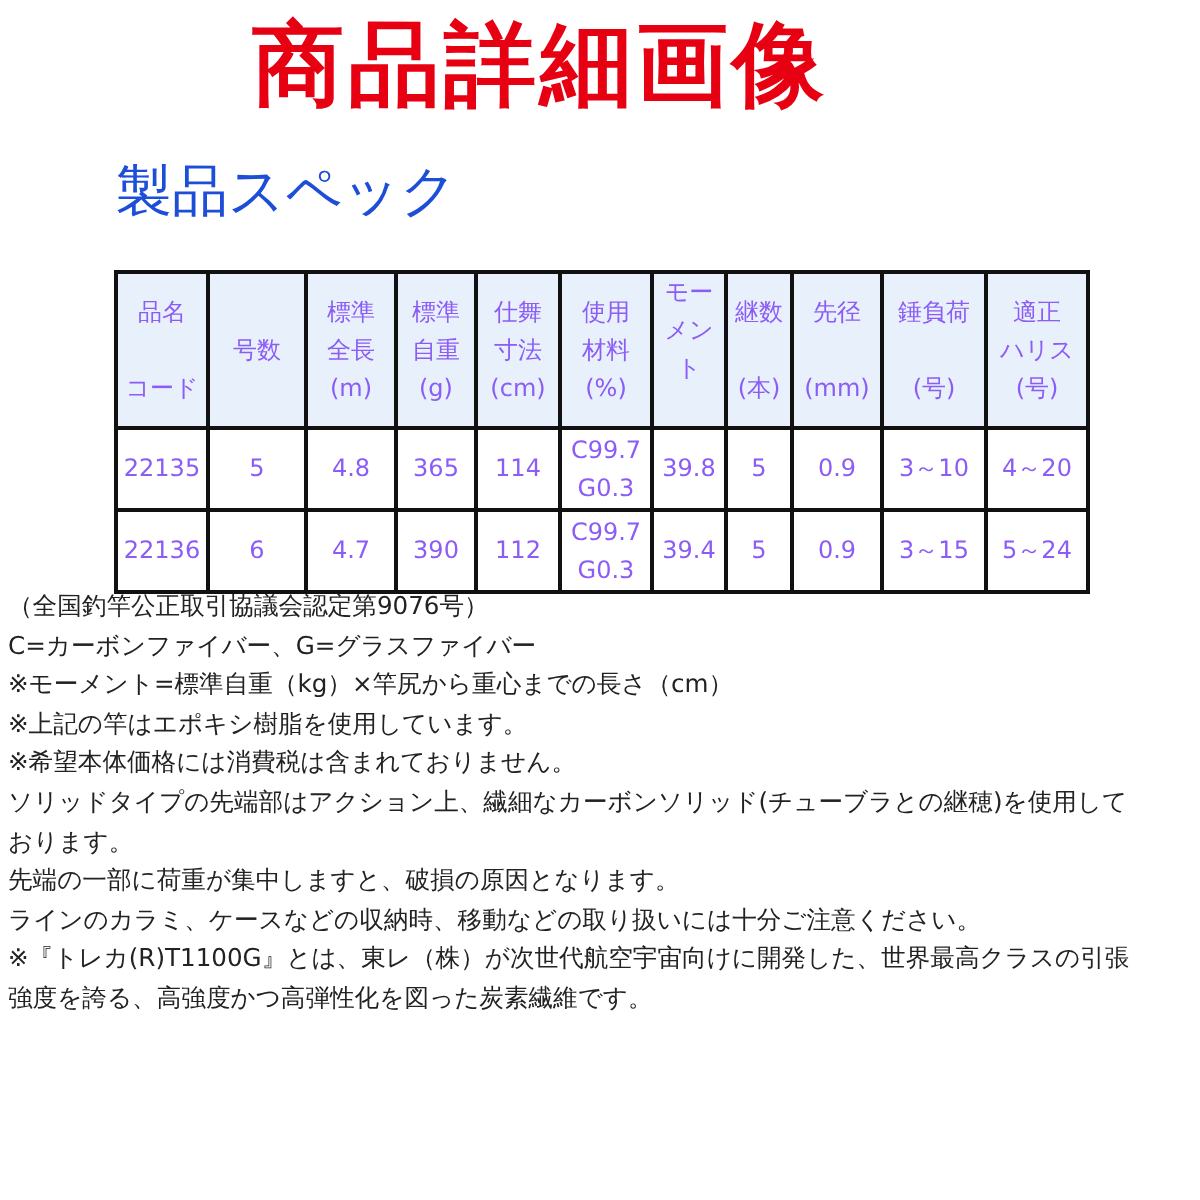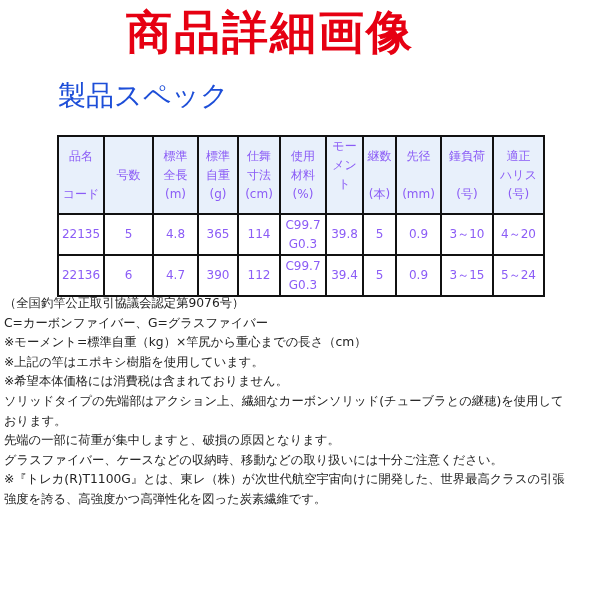--- a/index.html
+++ b/index.html
@@ -153,15 +153,15 @@
 </table>
 
 <div class="notes">
   <div>（全国釣竿公正取引協議会認定第9076号）</div>
   <div>C=カーボンファイバー、G=グラスファイバー</div>
   <div>※モーメント=標準自重（kg）×竿尻から重心までの長さ（cm）</div>
   <div>※上記の竿はエポキシ樹脂を使用しています。</div>
   <div>※希望本体価格には消費税は含まれておりません。</div>
   <div>ソリッドタイプの先端部はアクション上、繊細なカーボンソリッド(チューブラとの継穂)を使用しております。</div>
   <div>先端の一部に荷重が集中しますと、破損の原因となります。</div>
-  <div>グラスファイバー、ケースなどの収納時、移動などの取り扱いには十分ご注意ください。</div>
+  <div>ラインのカラミ、ケースなどの収納時、移動などの取り扱いには十分ご注意ください。</div>
   <div>※『トレカ(R)T1100G』とは、東レ（株）が次世代航空宇宙向けに開発した、世界最高クラスの引張強度を誇る、高強度かつ高弾性化を図った炭素繊維です。</div>
 </div>
 
 </body></html>

